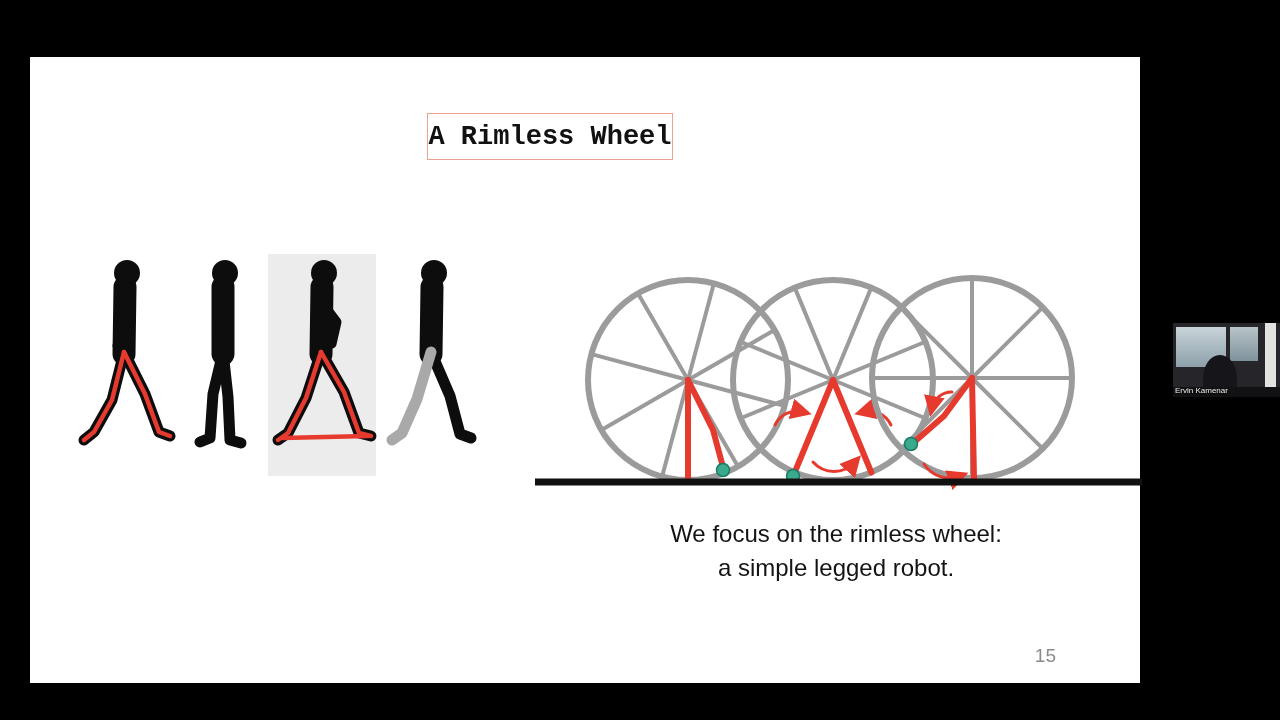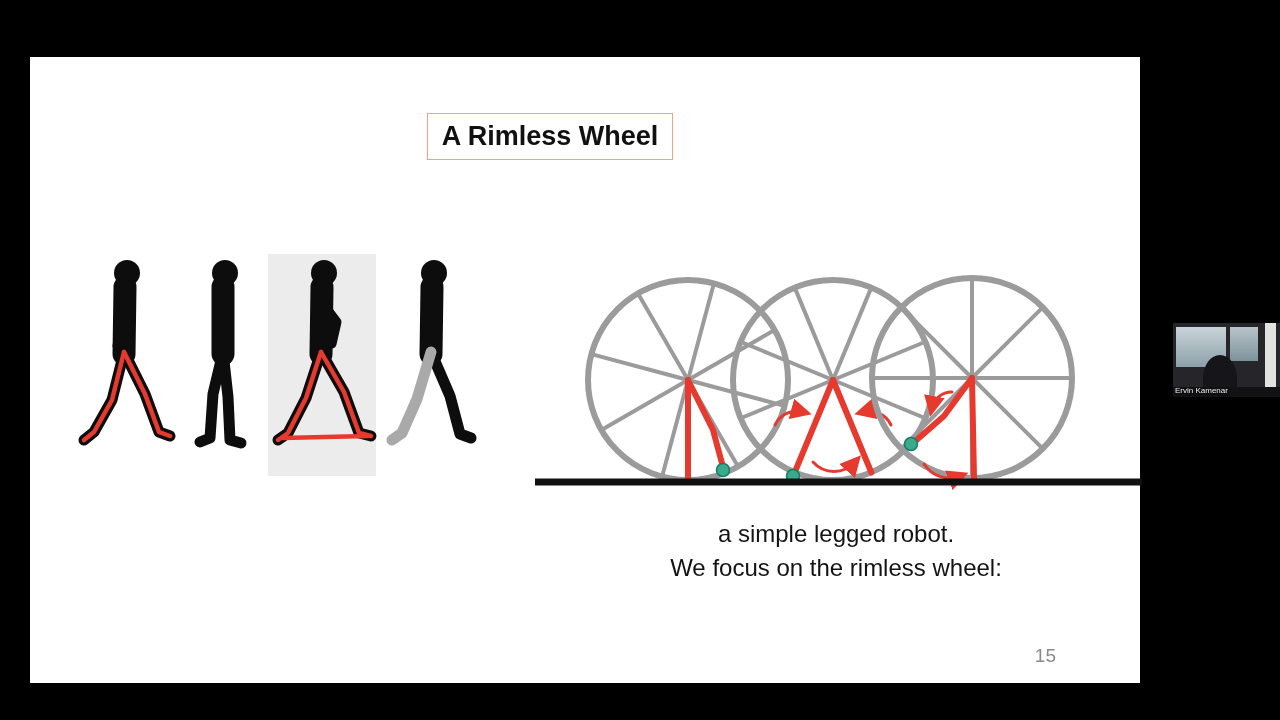--- a/index.html
+++ b/index.html
@@ -19,21 +19,21 @@
   }
 
   .title-box {
     position:absolute; left:397px; top:56px;
     width:246px; height:47px;
     border:1px solid #f0a090;
     display:flex; align-items:center; justify-content:center;
     background:#fff;
   }
   .title-text {
-    font-family:Liberation Sans, sans-serif;
+    font-family:Liberation Mono, monospace;
     font-weight:bold;
     font-size:27px;
     color:#111;
     white-space:nowrap;
   }
 
   .gait-svg   { position:absolute; left:30px;  top:195px; }
   .wheel-svg  { position:absolute; left:500px; top:215px; }
 
   .caption {
@@ -177,22 +177,22 @@
         <polyline points="0,0 -28,38 -60,66" stroke="#e63a2e" stroke-width="6" stroke-linejoin="round"></polyline>
         <path d="M -48 86 A 30 30 0 0 0 -12 98" stroke="#e63a2e" stroke-width="3" marker-end="url(#arrw)"></path>
         <path d="M -20 14 A 20 20 0 0 0 -40 30" stroke="#e63a2e" stroke-width="3" marker-end="url(#arrw)"></path>
         <circle cx="-61" cy="66" r="6.5" fill="#3aaa8c" stroke="#1c7a66" stroke-width="1.5"></circle>
       </g>
 
       <line x1="5" y1="210" x2="612" y2="210" stroke="#111111" stroke-width="7"></line>
     </svg>
 
     <div class="caption">
+      <div>We focus on the rimless wheel:</div>
       <div>a simple legged robot.</div>
-      <div>We focus on the rimless wheel:</div>
     </div>
 
     <div class="page-number">15</div>
 
   </div>
 
   <div class="webcam">
     <div class="win1"></div>
     <div class="win2"></div>
     <div class="banner"></div>

